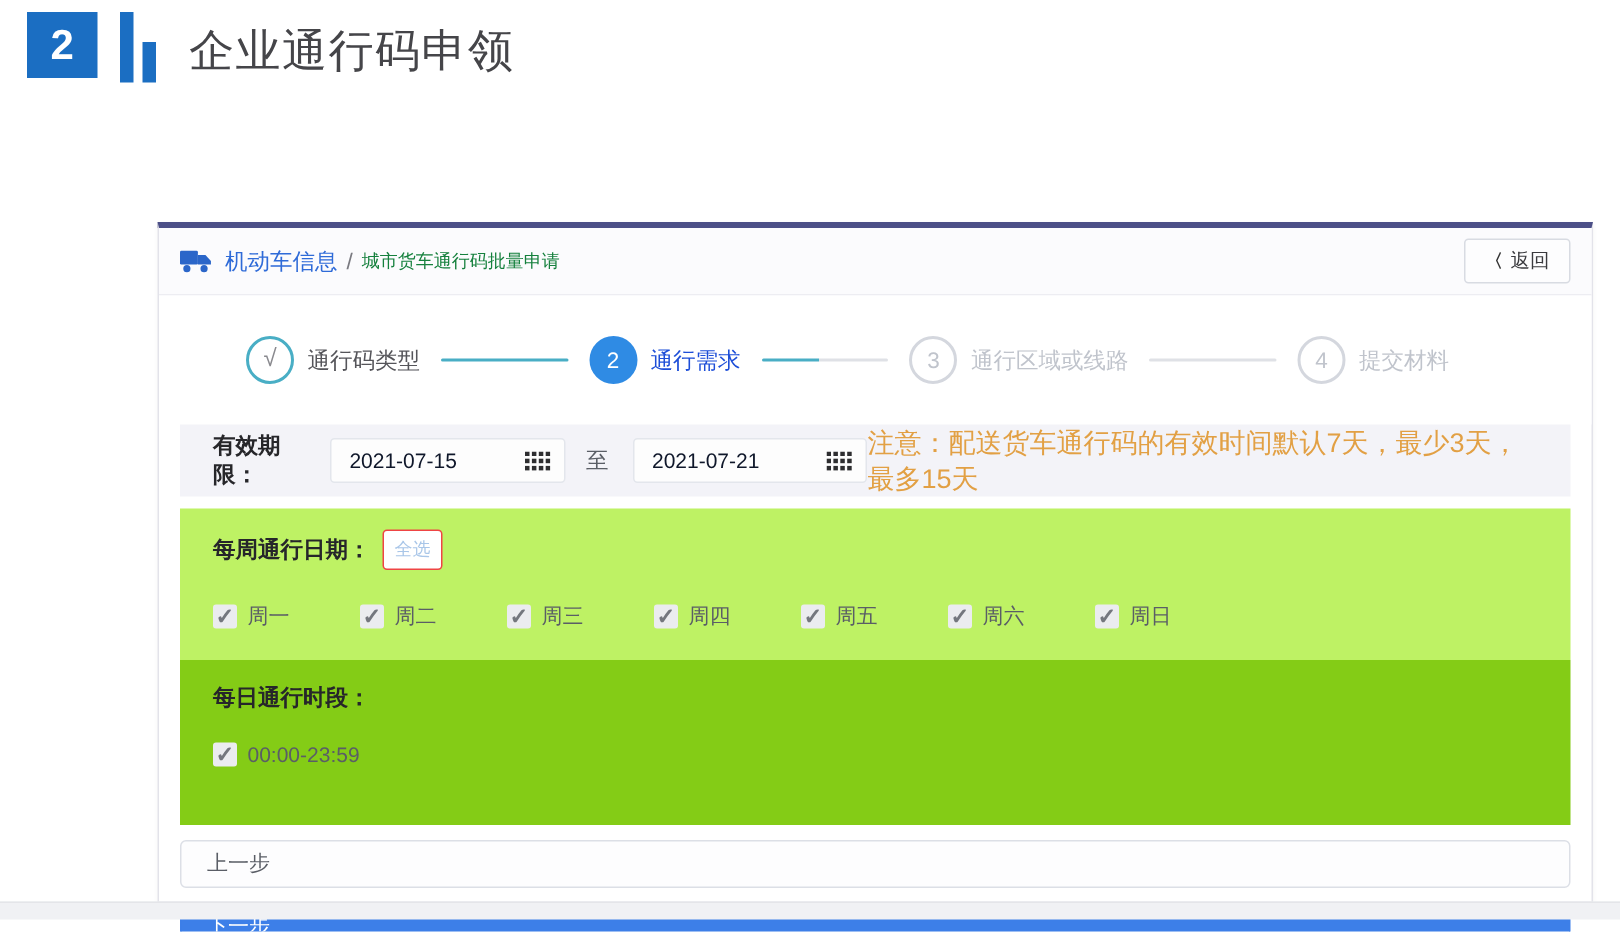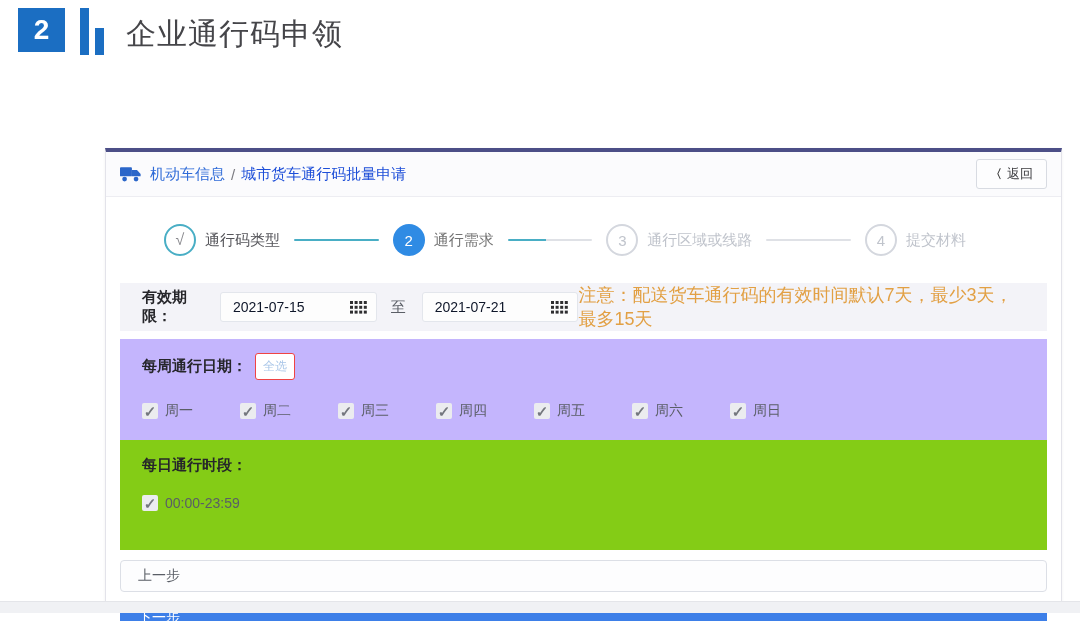--- a/index.html
+++ b/index.html
@@ -26,62 +26,62 @@
     background:#fff;border:1px solid #e3e3ea;border-top:4px solid var(--card-top-border,#4c4f87);
     box-shadow:0 1px 3px rgba(0,0,0,0.06);box-sizing:border-box;
   }
   .card-header{
     height:44px;display:flex;align-items:center;padding:0 14px;
     background:#fbfbfd;border-bottom:1px solid #ededf2;
   }
   .truck-icon{display:flex;align-items:center;margin-right:8px;}
   .crumb-section{color:var(--link-blue,#2f6bd8);font-size:15px;}
   .crumb-sep{color:#7a7a80;font-size:15px;margin:0 6px;}
-  .crumb-page{color:#1d4ed8;font-size:15px;}
+  .crumb-page{color:#15803d;font-size:12px;}
   .spacer{flex:1;}
   .back-btn{
     display:flex;align-items:center;gap:5px;background:#fdfdfe;border:1px solid #d8dbe2;
     border-radius:3px;padding:5px 13px;font-size:13px;color:#3a3a3e;cursor:pointer;
   }
   .back-chevron{font-weight:bold;font-size:12px;color:#333;}
   
   .stepper{
     height:86px;display:flex;align-items:center;padding:0 95px 0 58px;background:#fff;
   }
   .step{display:flex;align-items:center;gap:9px;flex:none;}
   .step-circle{
     width:32px;height:32px;border-radius:50%;box-sizing:border-box;
     display:flex;align-items:center;justify-content:center;font-size:15px;
   }
   .step.done .step-circle{border:2px solid var(--done-teal,#49aec5);color:#8a8a8f;background:#fff;font-size:16px;}
   .step.active .step-circle{background:var(--active-blue,#2f8be4);color:#fff;}
   .step.pending .step-circle{border:2px solid #d4d7de;color:#c0c4cc;background:#fff;}
   .step-label{font-size:15px;}
   .step.done .step-label{color:#55555a;}
-  .step.active .step-label{color:#737373;}
+  .step.active .step-label{color:#1d4ed8;}
   .step.pending .step-label{color:#c0c4cc;}
   .connector{flex:1;height:2px;margin:0 14px;border-radius:1px;}
   .connector.done{background:var(--done-teal,#49aec5);}
   .connector.half{background:linear-gradient(to right,var(--done-teal,#49aec5) 0%,var(--done-teal,#49aec5) 45%,#dfe1e6 45%,#dfe1e6 100%);}
   .connector.pending{background:#dfe1e6;}
   
   .rows{padding:0 14px;}
   .row1{
     background:#f3f3f8;height:48px;display:flex;align-items:center;padding:0 22px;margin-bottom:8px;justify-content:flex-end;
   }
   .field-label{font-size:15px;font-weight:bold;color:#26262a;}
   .date-input{
     width:178px;height:30px;background:#fdfdfd;border:1px solid #e3e6ec;border-radius:3px;
     display:flex;align-items:center;box-sizing:border-box;margin-left:12px;cursor:text;
   }
   .date-text{flex:1;font-size:14px;color:#0f172a;padding-left:12px;}
   .cal-icon{padding-right:9px;display:flex;align-items:center;cursor:pointer;}
   .to-label{font-size:15px;color:#5a5e66;margin:0 4px 0 14px;}
   .note{margin-left:auto;font-size:18px;color:var(--note-orange,#e2a044);}
-  .row2{background:#c4b5fd;padding:14px 22px 20px;}
+  .row2{background:#bef264;padding:14px 22px 20px;}
   .weekly-head{display:flex;align-items:center;}
   .select-all{
     margin-left:8px;background:#fff;border:1px solid #ef4444;border-radius:3px;
     color:#a9c6e8;font-size:12px;padding:4px 7px;cursor:pointer;
   }
   .days{display:flex;gap:47px;margin-top:22px;}
   .check-item{display:flex;align-items:center;gap:7px;cursor:pointer;}
   .checkbox{
     width:16px;height:16px;background:#ebecef;border-radius:2px;
     display:flex;align-items:center;justify-content:center;

